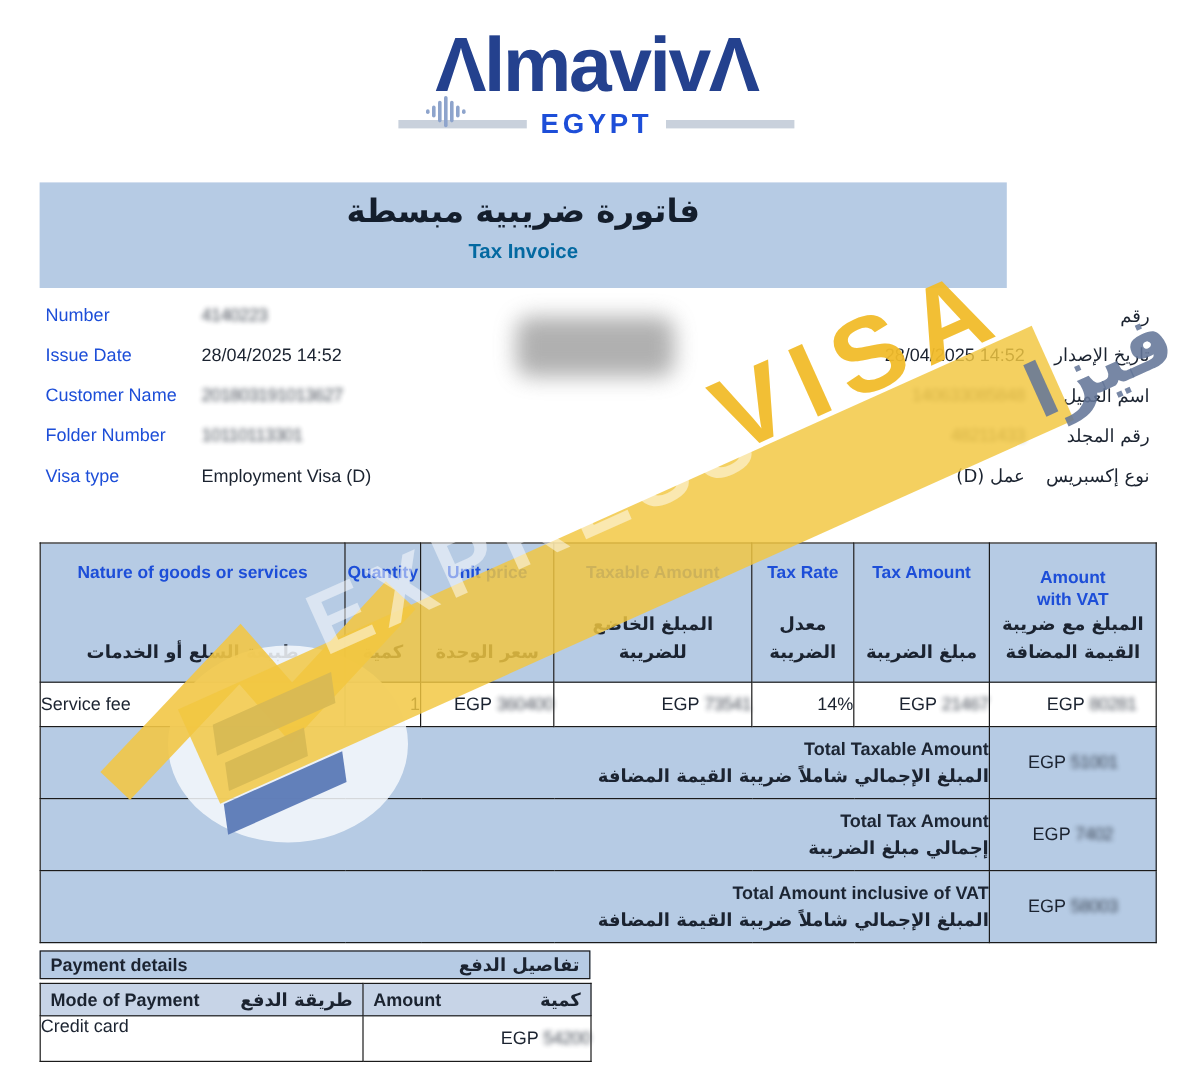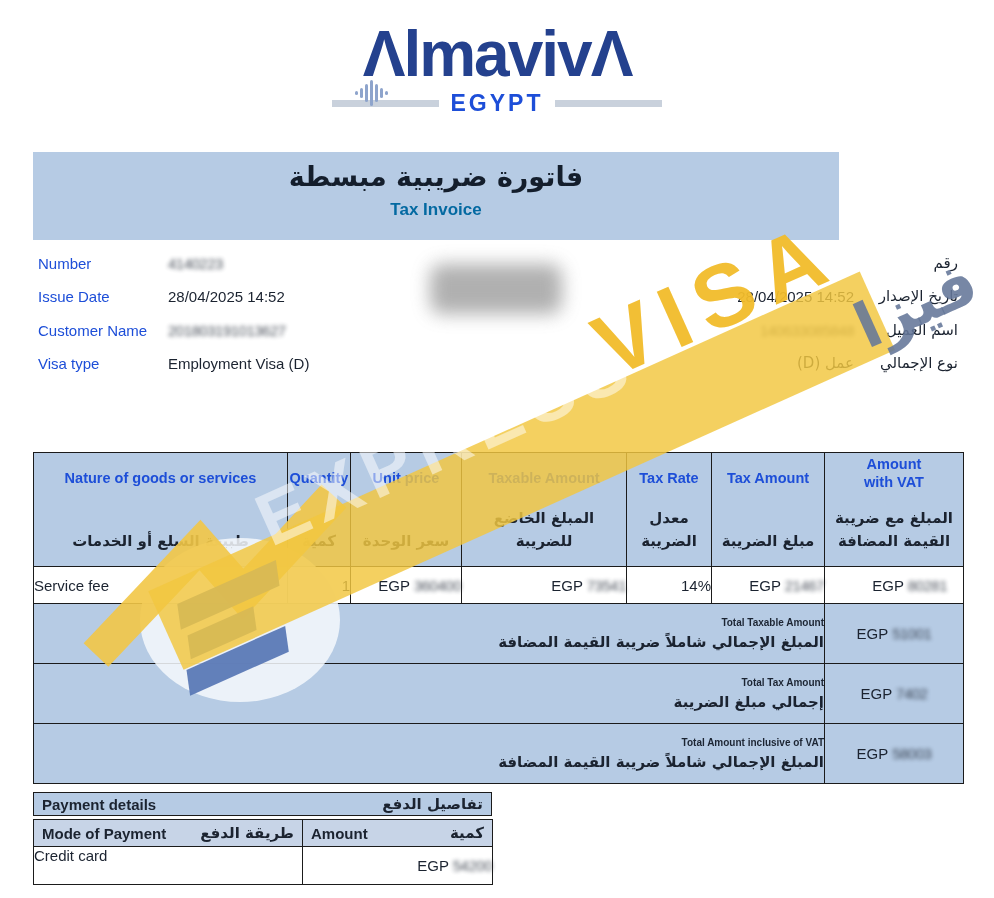--- a/index.html
+++ b/index.html
@@ -39,21 +39,21 @@
   .invoice-table thead th{height:113px;background:#b6cbe4;vertical-align:top;}
   .hcell{display:flex;flex-direction:column;justify-content:space-between;height:100%;
          box-sizing:border-box;padding:16px 4px 14px 4px;align-items:center;}
   .hcell .en{font-weight:600;color:#1d4ed8;font-size:14.5px;line-height:1.25;text-align:center;}
   .hcell .ar{font-weight:bold;font-size:15px;line-height:1.5;text-align:center;}
   .row-data td{height:36px;background:#fff;}
   .cell-left{text-align:left;padding-left:6px;}
   .cell-right{text-align:right;padding-right:10px;}
   .total-row td{height:59px;background:#b6cbe4;}
   .total-label{text-align:right;padding-right:8px;}
-  .total-label .en{font-weight:600;font-size:10px;color:#1c2533;}
+  .total-label .en{font-weight:600;font-size:15px;color:#1c2533;}
   .total-label .ar{font-weight:bold;font-size:15px;margin-top:5px;}
   .total-value{text-align:center;}
 
   
   .pay{position:absolute;left:33px;top:792px;width:459px;}
   .pay-title{height:24px;background:#b6cbe4;border:1.5px solid #1b1b1b;display:flex;
              justify-content:space-between;align-items:center;padding:0 8px;box-sizing:border-box;}
   .pay-title .en{font-weight:600;font-size:15px;}
   .pay-title .ar{font-weight:bold;font-size:15px;}
   .pay-table{border-collapse:collapse;table-layout:fixed;width:459px;margin-top:3px;}
@@ -109,24 +109,30 @@
       <span class="m-value-r">28/04/2025 14:52</span>
       <span class="m-label-r ar">تاريخ الإصدار</span>
     </div>
     <div class="meta-row">
       <span class="m-label">Customer Name</span>
       <span class="m-value redacted">201803191013627</span>
       <span class="m-value-r redacted">140633085848</span>
       <span class="m-label-r ar">اسم العميل</span>
     </div>
     <div class="meta-row">
+      <span class="m-label">Folder Number</span>
+      <span class="m-value redacted">10110113301</span>
+      <span class="m-value-r redacted">48211433</span>
+      <span class="m-label-r ar">رقم المجلد</span>
+    </div>
+    <div class="meta-row">
       <span class="m-label">Visa type</span>
       <span class="m-value">Employment Visa (D)</span>
       <span class="m-value-r ar">عمل (D)</span>
-      <span class="m-label-r ar">نوع الإجمالي</span>
+      <span class="m-label-r ar">نوع إكسبريس</span>
     </div>
   </div>
 
   <div class="blob"></div>
 
   <table class="invoice-table">
     <colgroup>
       <col style="width:254px">
         <col style="width:63px">
         <col style="width:111px">
@@ -167,21 +173,21 @@
           <span class="ar">معدل الضريبة</span>
             </div>
           </th>
         <th>
             <div class="hcell">
           <span class="en">Tax Amount</span>
           <span class="ar">مبلغ الضريبة</span>
             </div>
           </th>
         <th>
-            <div class="hcell" style="padding-top:2px;">
+            <div class="hcell" style="padding-top:20px;">
           <span class="en" style="max-width:70px;">Amount with VAT</span>
           <span class="ar" style="max-width:125px;">المبلغ مع ضريبة القيمة المضافة</span>
             </div>
           </th>
       </tr>
     </thead>
     <tbody>
       <tr class="row-data">
         <td class="cell-left">Service fee</td>
         <td class="cell-right">1</td>

